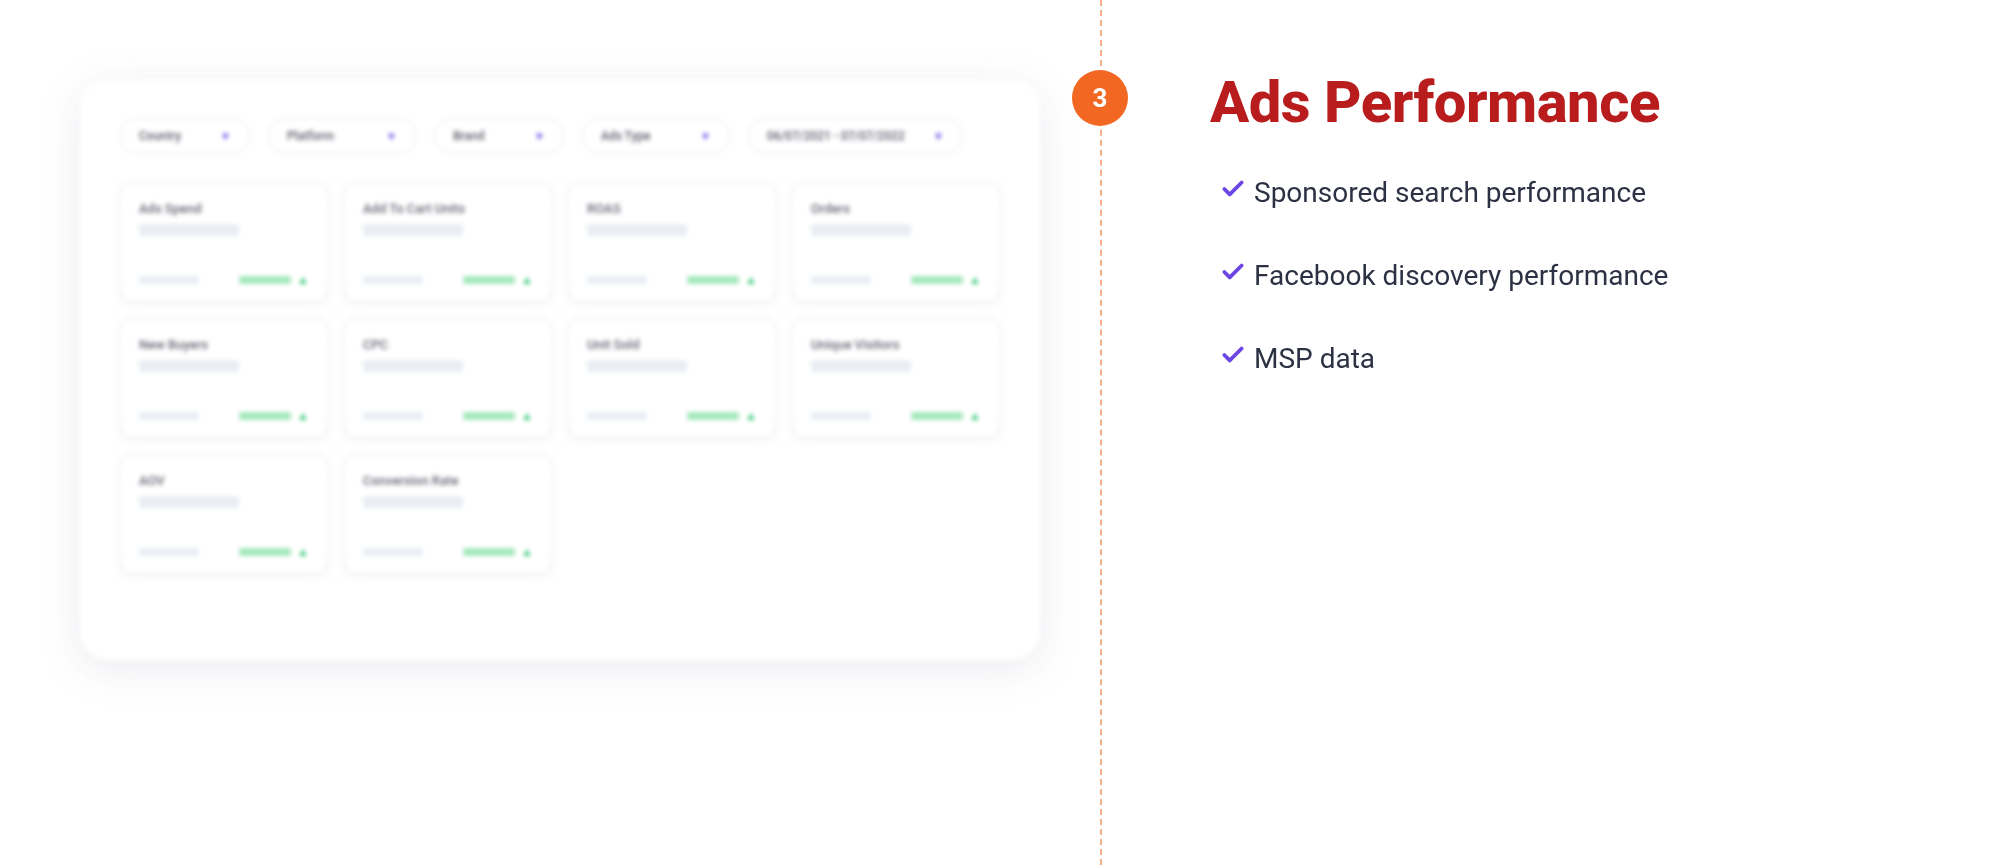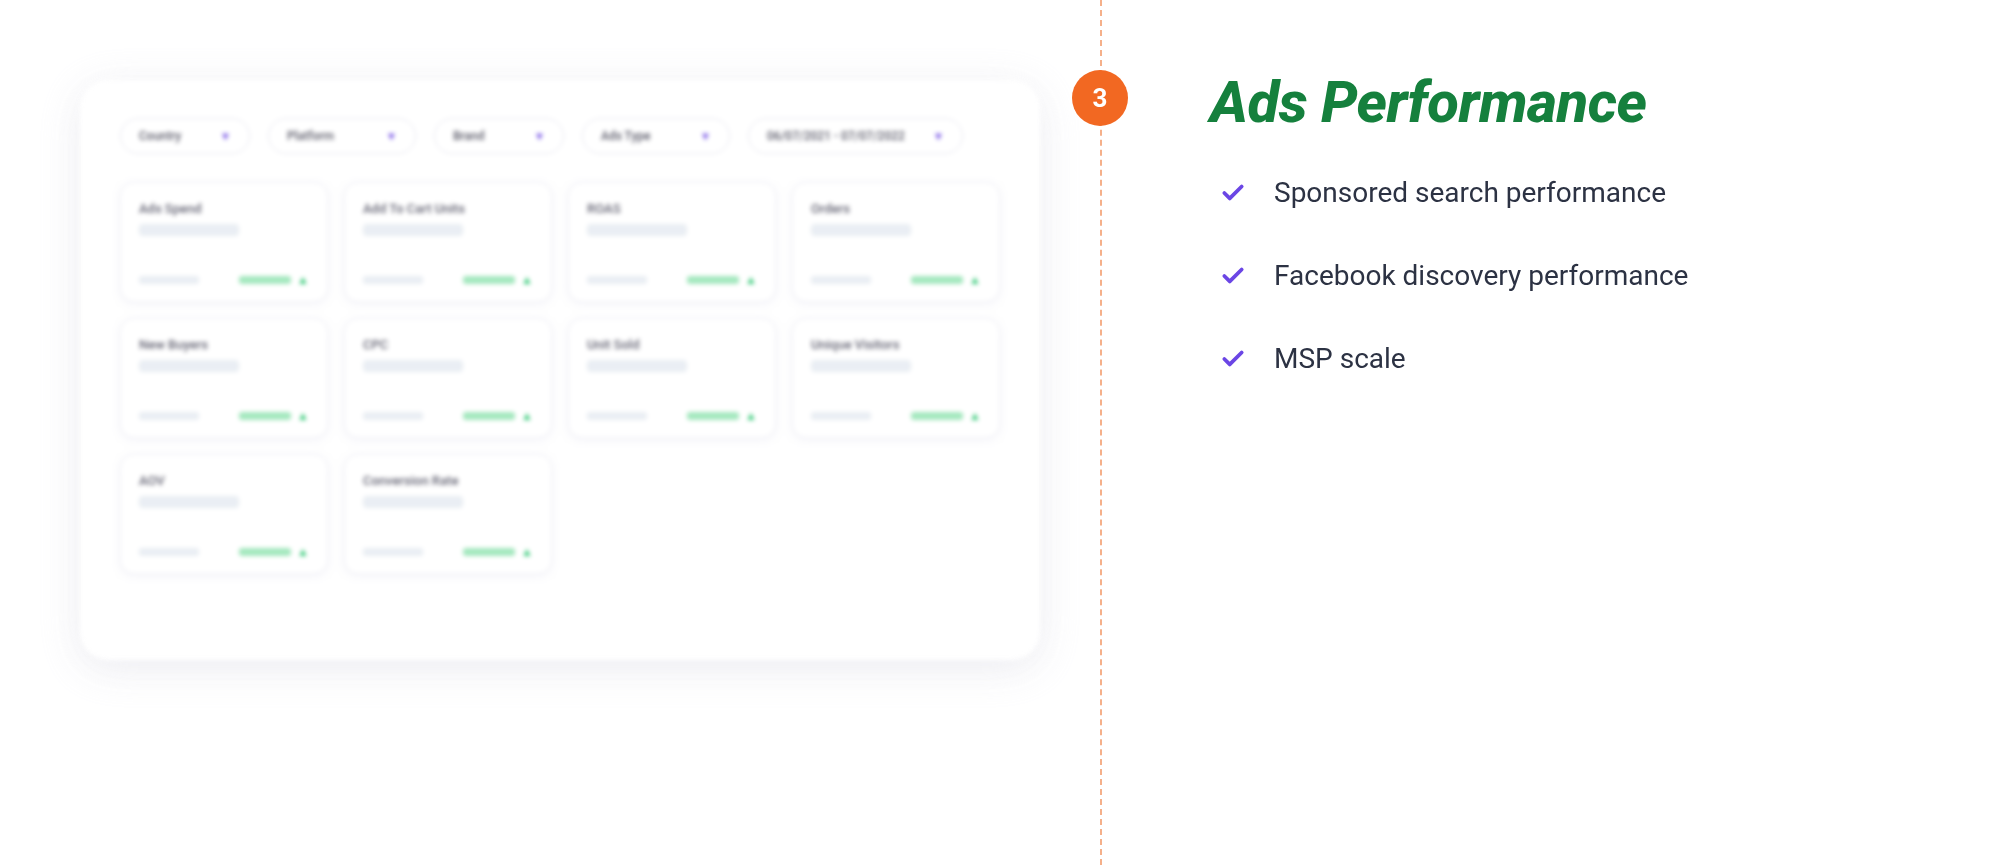--- a/index.html
+++ b/index.html
@@ -145,39 +145,38 @@
       font-size: 26px;
       z-index: 2;
     }
     .right-panel {
       flex: 1;
       padding: 68px 80px 0 150px;
     }
     .headline {
       font-size: 58px;
       font-weight: 800;
-      color: #15803d;
+      color: #b91c1c;
       letter-spacing: -0.5px;
       margin-bottom: 40px;
-      font-style: italic;
     }
     .subhead {
       font-size: 28px;
       font-weight: 400;
       color: #5a5a66;
       margin-bottom: 70px;
     }
     .feature-list {
       list-style: none;
       padding-left: 10px;
     }
     .feature-item {
       display: flex;
-      align-items: center;
-      gap: 28px;
+      align-items: flex-start;
+      gap: 8px;
       margin-bottom: 50px;
     }
     .check-icon {
       color: #6b46e5;
       flex-shrink: 0;
     }
     .feature-text {
       font-size: 28px;
       color: #2c3243;
       font-weight: 400;
@@ -365,18 +364,18 @@
       <li class="feature-item">
         <svg class="check-icon" width="26" height="26" viewBox="0 0 24 24" fill="none" stroke="currentColor" stroke-width="3.5" stroke-linecap="round" stroke-linejoin="round">
             <polyline points="20 6 9 17 4 12"></polyline>
           </svg>
         <span class="feature-text">Facebook discovery performance</span>
       </li>
       <li class="feature-item">
         <svg class="check-icon" width="26" height="26" viewBox="0 0 24 24" fill="none" stroke="currentColor" stroke-width="3.5" stroke-linecap="round" stroke-linejoin="round">
             <polyline points="20 6 9 17 4 12"></polyline>
           </svg>
-        <span class="feature-text">MSP scale</span>
+        <span class="feature-text">MSP data</span>
       </li>
     </ul>
   </div>
 
 </div>
 
 </body></html>

